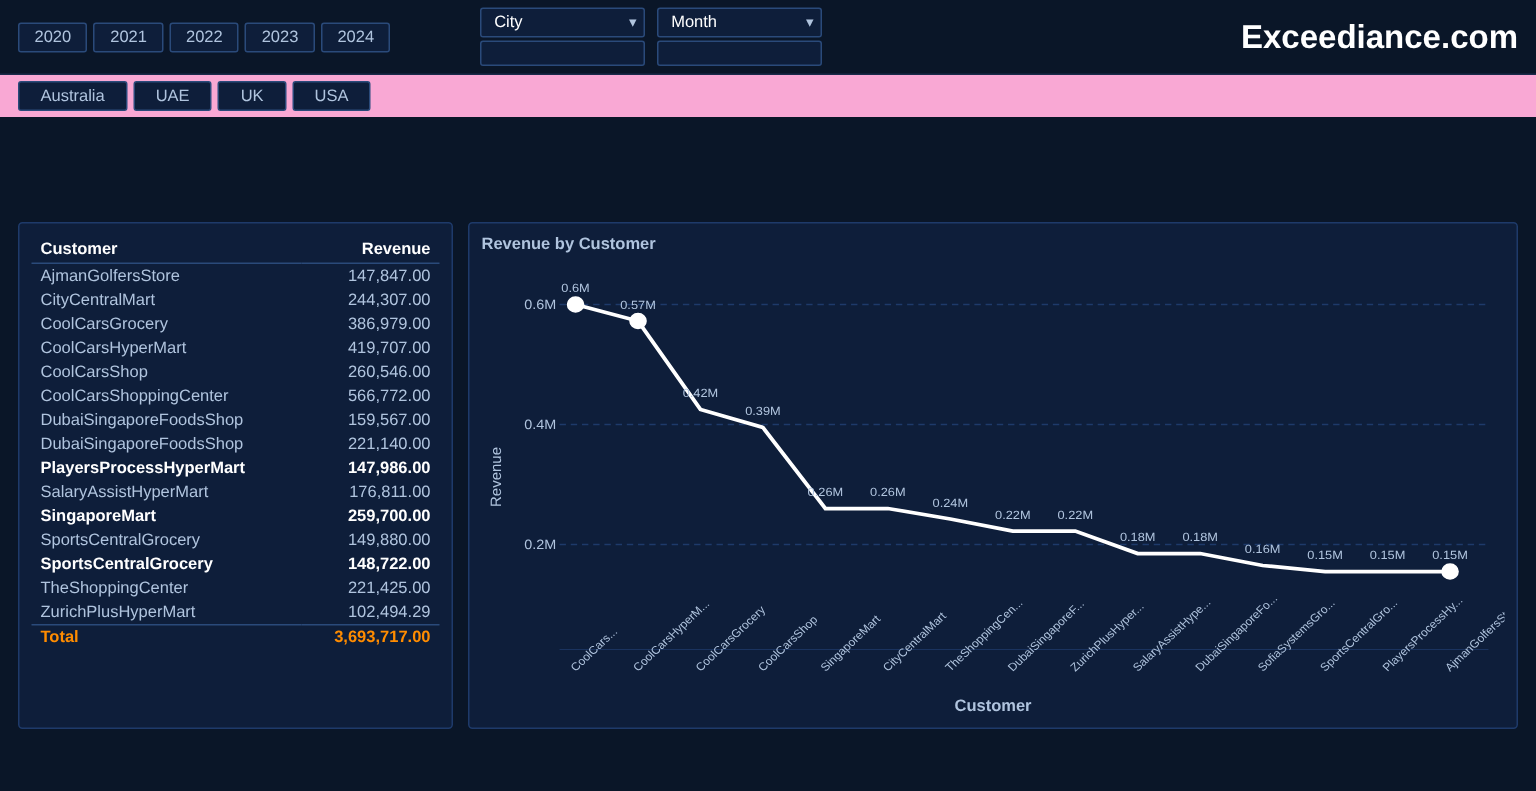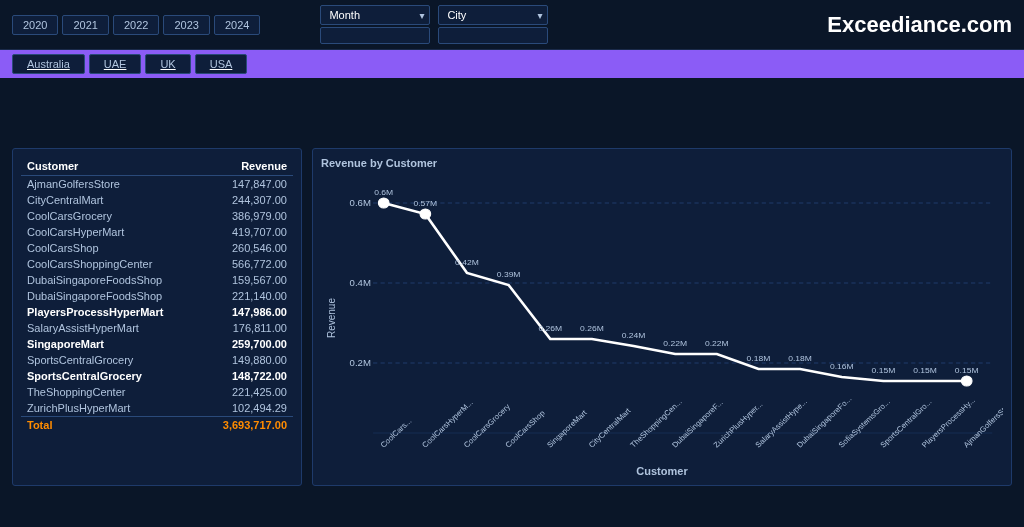--- a/index.html
+++ b/index.html
@@ -95,22 +95,21 @@
       font-size: 22px;
       font-weight: bold;
       color: #ffffff;
     }
 
     
     .country-row {
       display: flex;
       gap: 4px;
       padding: 4px 12px;
-      background: #8b5cf6;
-      text-decoration: underline;
+      background: #f9a8d4;
     }
 
     .country-btn {
       background: #0e1e3a;
       border: 1px solid #2a4a7a;
       color: #b0c4de;
       padding: 3px 14px;
       font-size: 11px;
       cursor: pointer;
       border-radius: 2px;
@@ -209,29 +208,29 @@
     <button class="year-btn">2021</button>
     <button class="year-btn">2022</button>
     <button class="year-btn">2023</button>
     <button class="year-btn">2024</button>
   </div>
 
   <div class="dropdowns">
     <div class="dropdown-group">
       <div class="dropdown-wrapper">
         <select class="dropdown-select">
-          <option>Month</option>
+          <option>City</option>
         </select>
       </div>
       <input class="dropdown-input" type="text" placeholder="" style="">
     </div>
     <div class="dropdown-group">
       <div class="dropdown-wrapper">
         <select class="dropdown-select">
-          <option>City</option>
+          <option>Month</option>
         </select>
       </div>
       <input class="dropdown-input" type="text" placeholder="" style="">
     </div>
   </div>
 
   <div class="brand">Exceediance.com</div>
 </div>
 
 <div class="country-row">

